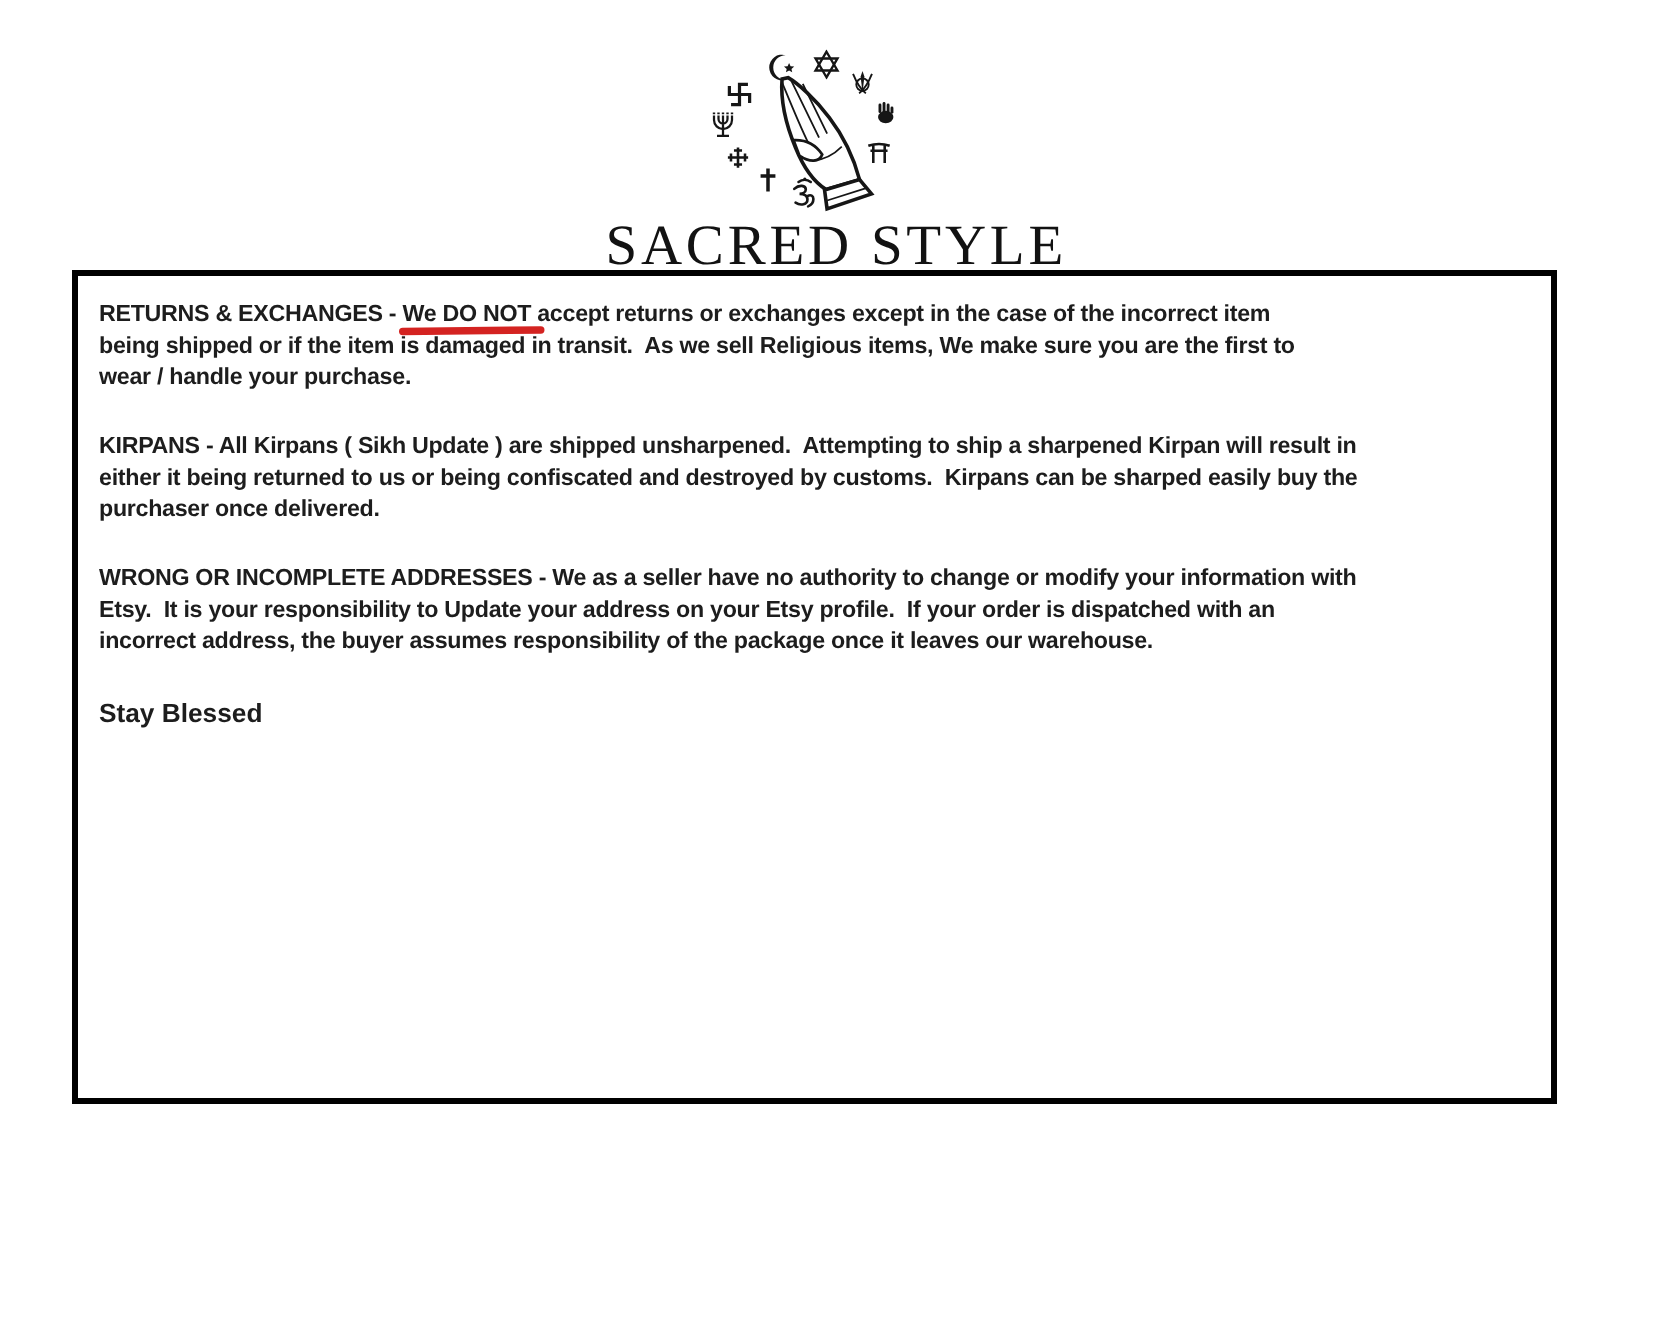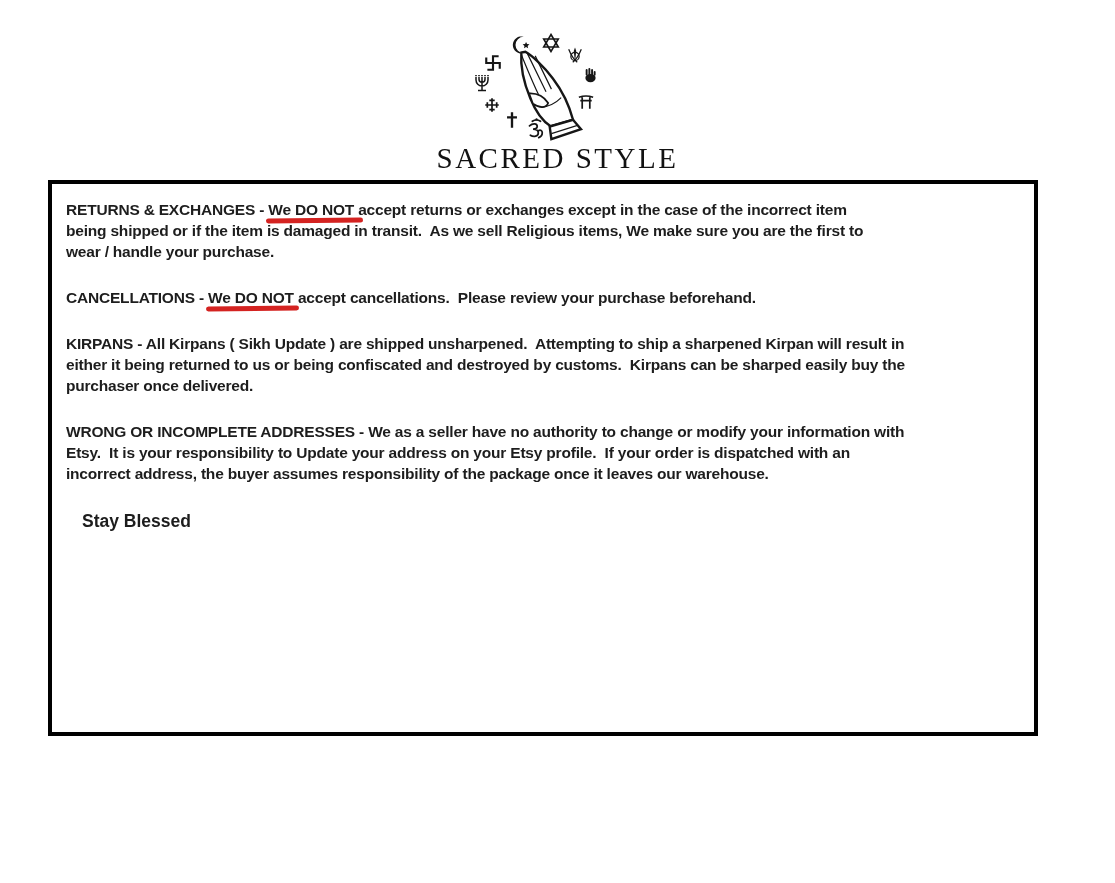--- a/index.html
+++ b/index.html
@@ -7,37 +7,37 @@
     width:1115px;height:883px;background:#ffffff;position:relative;
     font-family:"Liberation Sans",sans-serif;overflow:hidden;
   }
   
   .brand-header{position:absolute;left:0;top:0;width:1115px;}
   .logo{position:relative;width:280px;height:128px;margin:14px auto 0;}
   .sym{position:absolute;line-height:0;}
   .sym svg{display:block;}
   .brand-name{
     text-align:center;font-family:"Liberation Serif",serif;
-    font-size:29px;letter-spacing:2.5px;color:#121212;margin-top:0px;
+    font-size:38px;letter-spacing:2.5px;color:#121212;margin-top:0px;
     font-weight:normal;
   }
   
   .policy-box{
     box-sizing:border-box;position:absolute;left:48px;top:180px;
     width:990px;height:556px;border:4px solid #000;background:#fff;
     padding:15px 12px 0 14px;
   }
   .para{
     white-space:pre;font-weight:bold;font-size:15.5px;letter-spacing:-0.2px;
     line-height:21px;color:#1d1d1d;margin:0 0 25px 0;
   }
   .para.gap-lg{margin-bottom:29px;}
   .closing{
     white-space:pre;font-weight:bold;font-size:17.5px;letter-spacing:0;
-    color:#1d1d1d;margin:16px;line-height:24px;margin-top:3px;
+    color:#1d1d1d;margin:0;line-height:24px;margin-top:3px;
   }
   .ul-red{position:relative;}
   .ul-red::after{
     content:"";position:absolute;left:-2px;right:-5px;bottom:-5px;height:5px;
     background:#d42321;border-radius:2.5px;transform:rotate(-0.6deg);
   }
 </style>
 </head>
 <body>
 
@@ -138,21 +138,20 @@
   </div>
 
   <div class="brand-name">SACRED STYLE</div>
 </header>
 
 <section class="policy-box">
   <p class="para"><span>RETURNS &amp; EXCHANGES - </span><span class="ul-red">We DO NOT </span><span>accept returns or exchanges except in the case of the incorrect item
 being shipped or if the item is damaged in transit.  As we sell Religious items, We make sure you are the first to
 wear / handle your purchase.</span></p>
 
-  <p class="para"><span>CANCELLATIONS - </span><span class="ul-red">We DO NOT</span><span> accept cancellations.  Please review your purchase beforehand.</span></p>
 
 
 
   <p class="para">KIRPANS - All Kirpans ( Sikh Update ) are shipped unsharpened.  Attempting to ship a sharpened Kirpan will result in
 either it being returned to us or being confiscated and destroyed by customs.  Kirpans can be sharped easily buy the
 purchaser once delivered.</p>
 
   <p class="para">WRONG OR INCOMPLETE ADDRESSES - We as a seller have no authority to change or modify your information with
 Etsy.  It is your responsibility to Update your address on your Etsy profile.  If your order is dispatched with an
 incorrect address, the buyer assumes responsibility of the package once it leaves our warehouse.</p>

